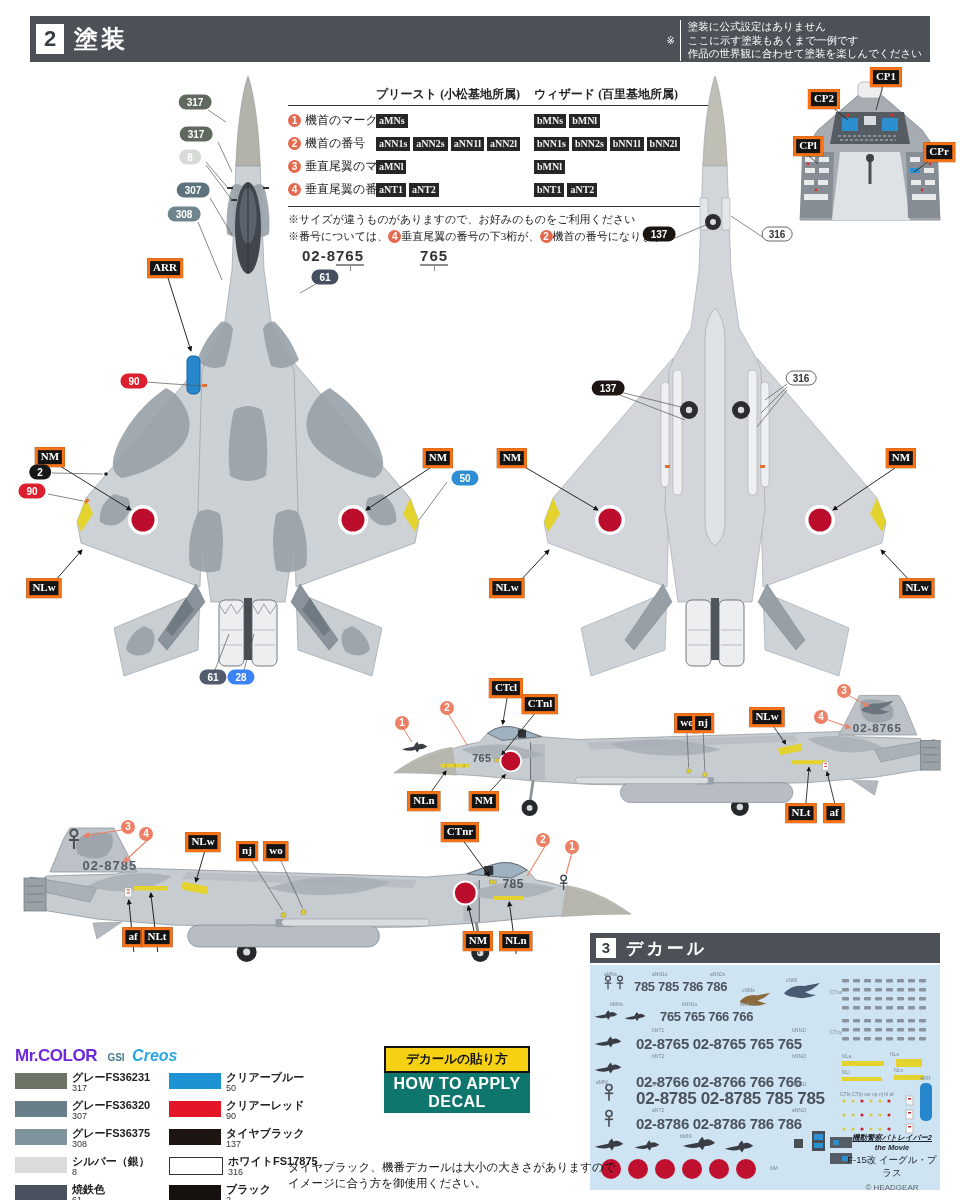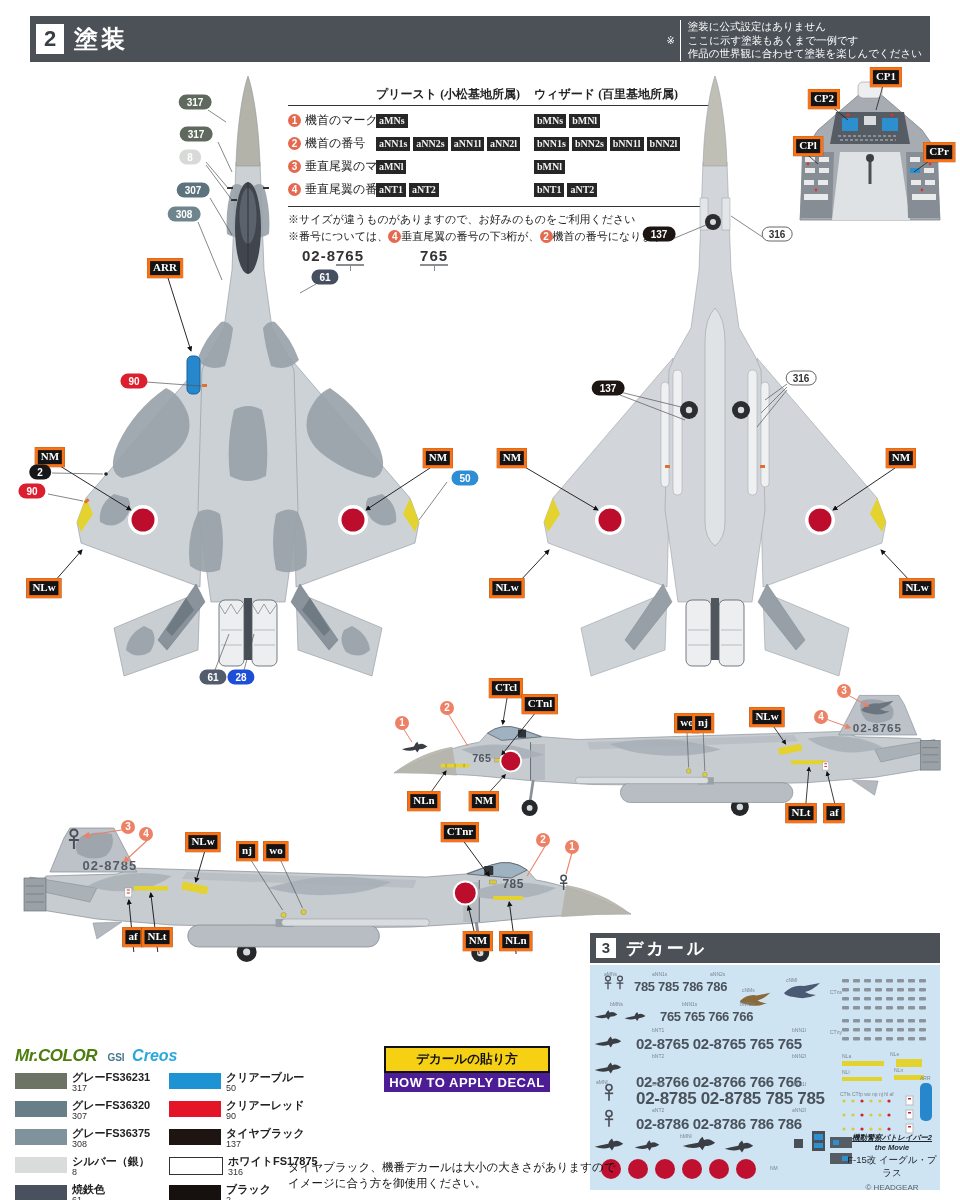--- a/index.html
+++ b/index.html
@@ -58,34 +58,34 @@
           font-family:"Liberation Sans","DejaVu Sans",sans-serif;}
   .dslbl{position:absolute;color:#7b8590;font-size:5px;white-space:nowrap;}
   .dsbrand{position:absolute;left:256px;top:168px;width:92px;text-align:center;color:#1d232b;}
   .dsbrand .b1{font-size:7.5px;font-weight:bold;font-style:italic;text-decoration:underline;}
   .dsbrand .b2{font-size:7.5px;font-weight:bold;font-style:italic;}
   .dsbrand .b3{font-size:9.5px;margin-top:2px;}
   .dsbrand .b4{font-size:8px;color:#5a626b;margin-top:3px;}
   
   #paint{position:absolute;left:15px;top:1046px;width:280px;z-index:2;}
   .brandline{margin-bottom:6px;}
-  .brand-mr{color:#4d7c0f;font-weight:bold;font-style:italic;font-size:17px;letter-spacing:-.5px;text-align:right;}
+  .brand-mr{color:#6d28d9;font-weight:bold;font-size:17px;letter-spacing:-.5px;text-align:right;}
   .brand-gsi{color:#46788c;font-weight:bold;font-size:10px;margin-left:6px;}
   .brand-creos{color:#2aa7dd;font-weight:bold;font-style:italic;font-size:16px;margin-left:3px;}
   .pcols{display:flex;gap:4px;}
   .pcol{display:flex;flex-direction:column;gap:4px;}
   .pitem{display:flex;gap:5px;align-items:flex-start;height:24px;}
   .swatch{width:52px;height:16px;flex:none;margin-top:1px;}
   .pmeta{line-height:1.05;}
   .pname{font-size:11px;font-weight:bold;color:#222;white-space:nowrap;}
   .pnum{font-size:9px;color:#333;}
   
-  #howto-box{position:absolute;left:384px;top:1046px;width:166px;text-align:center;z-index:2;}
+  #howto-box{position:absolute;left:384px;top:1046px;width:146px;text-align:center;z-index:2;}
   .ht-jp{background:#f5d013;color:#111;font-weight:bold;font-size:12.5px;padding:3px 0;border:2px solid #111;}
-  .ht-en{background:#4c1d95;color:#fff;font-weight:bold;font-size:13px;padding:2px 0;letter-spacing:.5px;}
+  .ht-en{background:#0f766e;color:#fff;font-weight:bold;font-size:16px;padding:2px 0;letter-spacing:.5px;}
   #howto-steps{position:absolute;left:293px;top:1098px;width:310px;font-size:11.5px;color:#111;
                line-height:1.32;z-index:2;white-space:nowrap;}
   #howto-notes{position:absolute;left:288px;top:1160px;width:310px;font-size:11.5px;color:#111;
                line-height:1.35;z-index:2;white-space:nowrap;}
 </style>
 </head>
 <body>
 
 <div class="sheet">
 
@@ -702,21 +702,21 @@
       <div class="co box" style="left: 165px; top: 268px;">ARR</div>
       <div class="co pill" style="left: 325px; top: 277px; background: rgb(69, 79, 96);">61</div>
       <div class="co pill" style="left: 134px; top: 381px; background: rgb(220, 31, 46);">90</div>
       <div class="co box" style="left: 50px; top: 457px;">NM</div>
       <div class="co pill" style="left: 40px; top: 472px; background: rgb(23, 23, 26);">2</div>
       <div class="co pill" style="left: 32px; top: 491px; background: rgb(220, 31, 46);">90</div>
       <div class="co box" style="left: 44px; top: 588px;">NLw</div>
       <div class="co box" style="left: 438px; top: 458px;">NM</div>
       <div class="co pill" style="left: 465px; top: 478px; background: rgb(46, 142, 211);">50</div>
       <div class="co pill" style="left: 213px; top: 677px; background: rgb(82, 92, 108);">61</div>
-      <div class="co pill" style="left: 241px; top: 677px; background: #1d4ed8;">28</div>
+      <div class="co pill" style="left: 241px; top: 677px; background: #3b82f6;">28</div>
       <div class="co pill" style="left: 659px; top: 234px; background: rgb(29, 21, 18);">137</div>
       <div class="co pillo" style="left: 777px; top: 234px;">316</div>
       <div class="co pill" style="left: 608px; top: 388px; background: rgb(29, 21, 18);">137</div>
       <div class="co pillo" style="left: 801px; top: 378px;">316</div>
       <div class="co box" style="left: 512px; top: 458px;">NM</div>
       <div class="co box" style="left: 901px; top: 458px;">NM</div>
       <div class="co box" style="left: 507px; top: 588px;">NLw</div>
       <div class="co box" style="left: 917px; top: 588px;">NLw</div>
       <div class="co box" style="left: 886px; top: 77px;">CP1</div>
       <div class="co box" style="left: 824px; top: 99px;">CP2</div>

